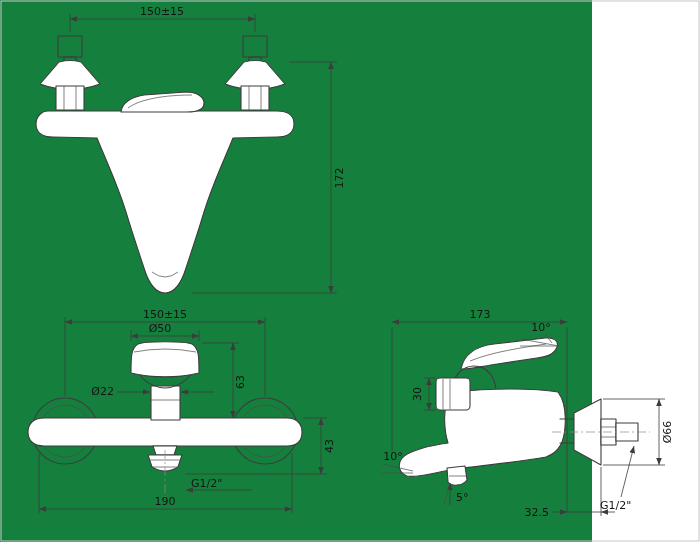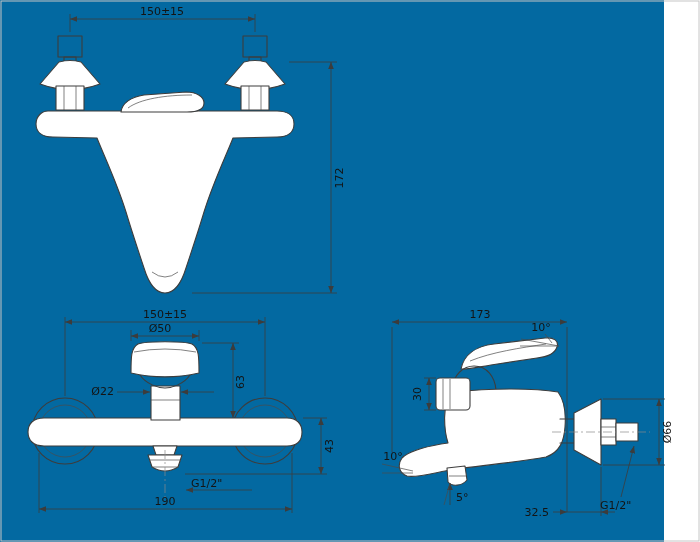--- a/index.html
+++ b/index.html
@@ -1,16 +1,16 @@
 <!DOCTYPE html>
 <html><head>
 <meta charset="utf-8">
 <style>
   html,body{margin:0;padding:0;background:#fff}
-  .canvas{position:relative;width:664px;height:542px;background:#0369a1}
+  .canvas{position:relative;width:592px;height:542px;background:#15803d}
   svg{display:block}
   .s{stroke:#3d3d3d;stroke-width:1.1;fill:none;stroke-linejoin:round;stroke-linecap:round}
   .sf{stroke:#3d3d3d;stroke-width:1.1;fill:#fff;stroke-linejoin:round}
   .t{stroke:#4a4a4a;stroke-width:.7;fill:none}
   .d{stroke:#3c3c3c;stroke-width:.8;fill:none}
   .cl{stroke:#8a8a8a;stroke-width:.7;fill:none;stroke-dasharray:9 3 2 3}
   .dim{font-family:"DejaVu Sans",sans-serif;font-size:11px;fill:#141414}
   #arr path{fill:#3c3c3c;stroke:none}
 </style>
 </head>

